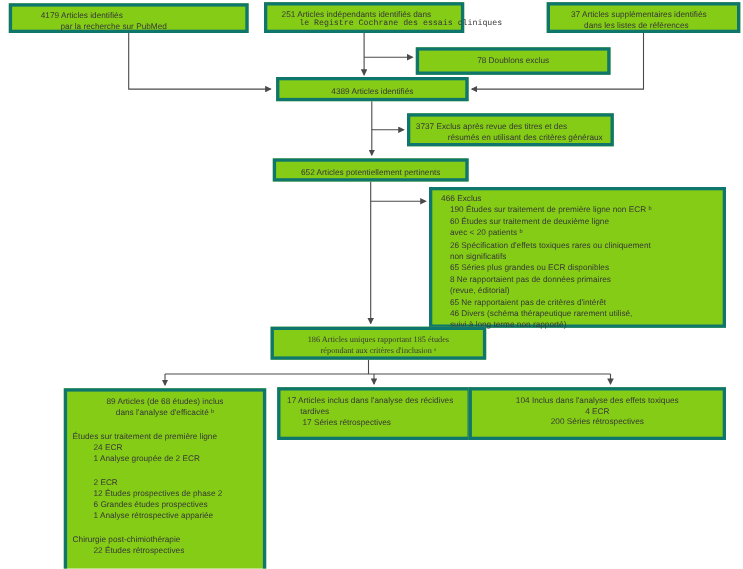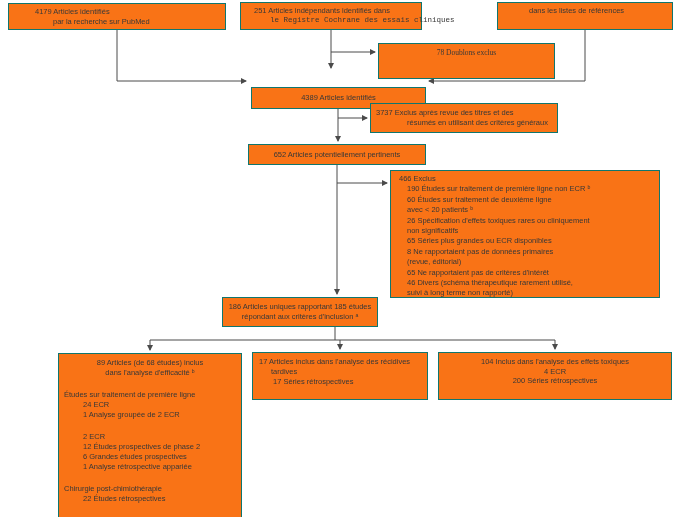--- a/index.html
+++ b/index.html
@@ -2,49 +2,49 @@
 <html><head>
 <meta charset="utf-8">
 <style>
   html,body{margin:0;padding:0;background:#ffffff;}
   .canvas{
     position:relative;width:675px;height:517px;background:#ffffff;overflow:hidden;
     font-family:"Liberation Sans","DejaVu Sans",sans-serif;color:#383838;
   }
   .wires{position:absolute;left:0;top:0;}
   .box{
-    position:absolute;border:1px solid #0f766e;background:#f97316;
+    position:absolute;border:3px solid #0f766e;background:#84cc16;
     font-size:7.5px;line-height:9.5px;box-sizing:border-box;
   }
   .c{text-align:center;}
   .ln{white-space:nowrap;}
   
   .b-pubmed{left:8px;top:3px;width:218px;height:27px;padding:3px 0 0 26px;}
   .b-pubmed .l2{padding-left:18px;}
   .b-cochrane{left:240px;top:2px;width:182px;height:28px;padding:3px 0 0 13px;}
   .b-cochrane .l2{padding-left:16px;font-family:Liberation Mono, monospace;}
   .b-references{left:497px;top:2px;width:176px;height:28px;padding:3px 0 0 19px;}
   .b-references .l2{padding-left:12px;}
-  .b-doublons{left:378px;top:43px;width:177px;height:36px;padding-top:4px;font-family:Liberation Serif, serif;}
-  .b-identifies{left:251px;top:87px;width:175px;height:22px;padding-top:5px;}
+  .b-doublons{left:378px;top:43px;width:177px;height:25px;padding-top:4px;}
+  .b-identifies{left:251px;top:70px;width:175px;height:22px;padding-top:5px;}
   .b-exclusrevue{left:370px;top:103px;width:188px;height:30px;padding:4px 0 0 5px;}
   .b-exclusrevue .l2{padding-left:22px;text-align:center;}
   .b-pertinents{left:248px;top:144px;width:178px;height:21px;padding-top:5px;}
   .b-exclus466{left:390px;top:170px;width:270px;height:128px;padding:3px 0 0 0;line-height:10.4px;}
   .b-exclus466 .head{padding-left:8px;}
   .b-exclus466 .item{padding-left:16px;}
-  .b-inclusion{left:222px;top:297px;width:156px;height:30px;padding-top:4px;}
+  .b-inclusion{left:246px;top:297px;width:196px;height:30px;padding-top:4px;font-family:Liberation Serif, serif;}
   .b-efficacite{left:58px;top:353px;width:184px;height:183px;padding-top:4px;line-height:10px;}
   .b-efficacite .grp{margin-top:12px;}
   .b-efficacite .gt{padding-left:5px;}
   .b-efficacite .gi{padding-left:24px;}
   .b-recidives{left:252px;top:352px;width:176px;height:48px;padding:4px 0 0 6px;}
   .b-recidives .l2{padding-left:12px;}
   .b-recidives .l3{padding-left:14px;margin-top:1px;}
-  .b-toxiques{left:438px;top:352px;width:234px;height:48px;padding-top:4px;}
+  .b-toxiques{left:426px;top:352px;width:234px;height:48px;padding-top:4px;}
 </style>
 </head>
 <body>
 
 <div class="canvas">
 
   <svg class="wires" width="675" height="517" viewBox="0 0 675 517">
     <defs>
       <marker id="arr" viewBox="0 0 6 6" markerWidth="6" markerHeight="6" refX="5" refY="3" orient="auto">
         <path d="M0,0 L6,3 L0,6 Z" fill="#4a4a4a"></path>
@@ -71,20 +71,21 @@
     <div class="ln">4179 Articles identifiés</div>
     <div class="ln l2">par la recherche sur PubMed</div>
   </div>
 
   <div class="box b-cochrane">
     <div class="ln">251 Articles indépendants identifiés dans</div>
     <div class="ln l2">le Registre Cochrane des essais cliniques</div>
   </div>
 
   <div class="box b-references">
+    <div class="ln">37 Articles supplémentaires identifiés</div>
     <div class="ln l2">dans les listes de références</div>
   </div>
 
   <div class="box b-doublons c">
     <div class="ln">78 Doublons exclus</div>
   </div>
 
   <div class="box b-identifies c">
     <div class="ln">4389 Articles identifiés</div>
   </div>

